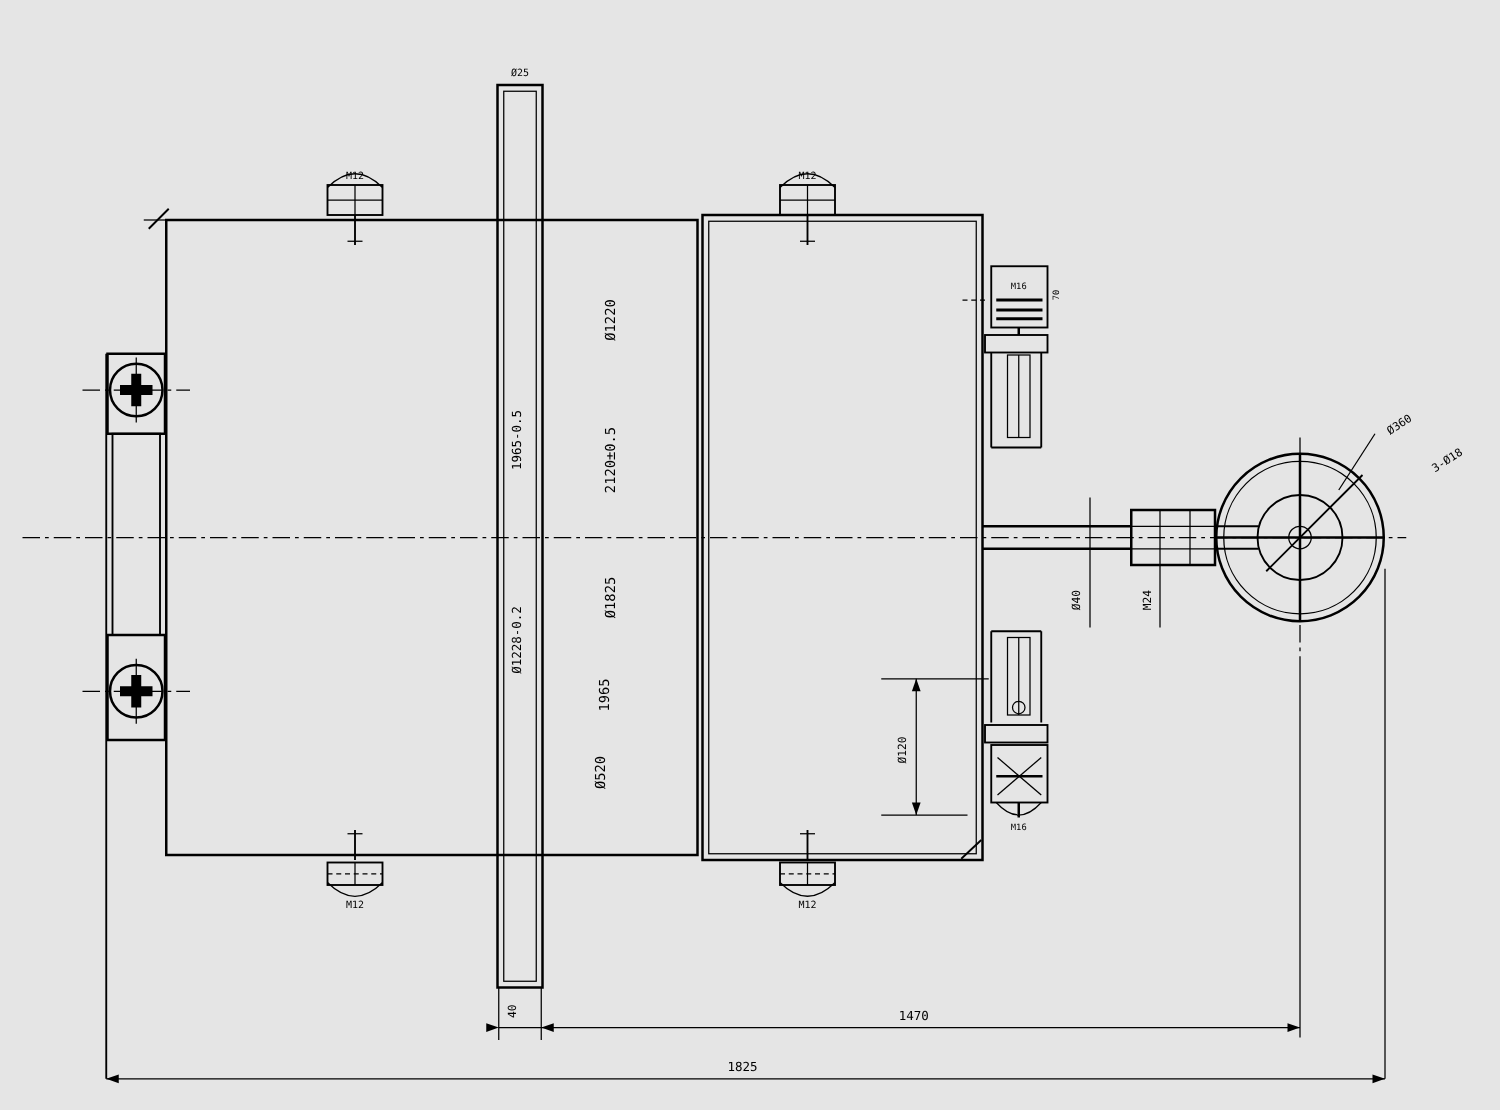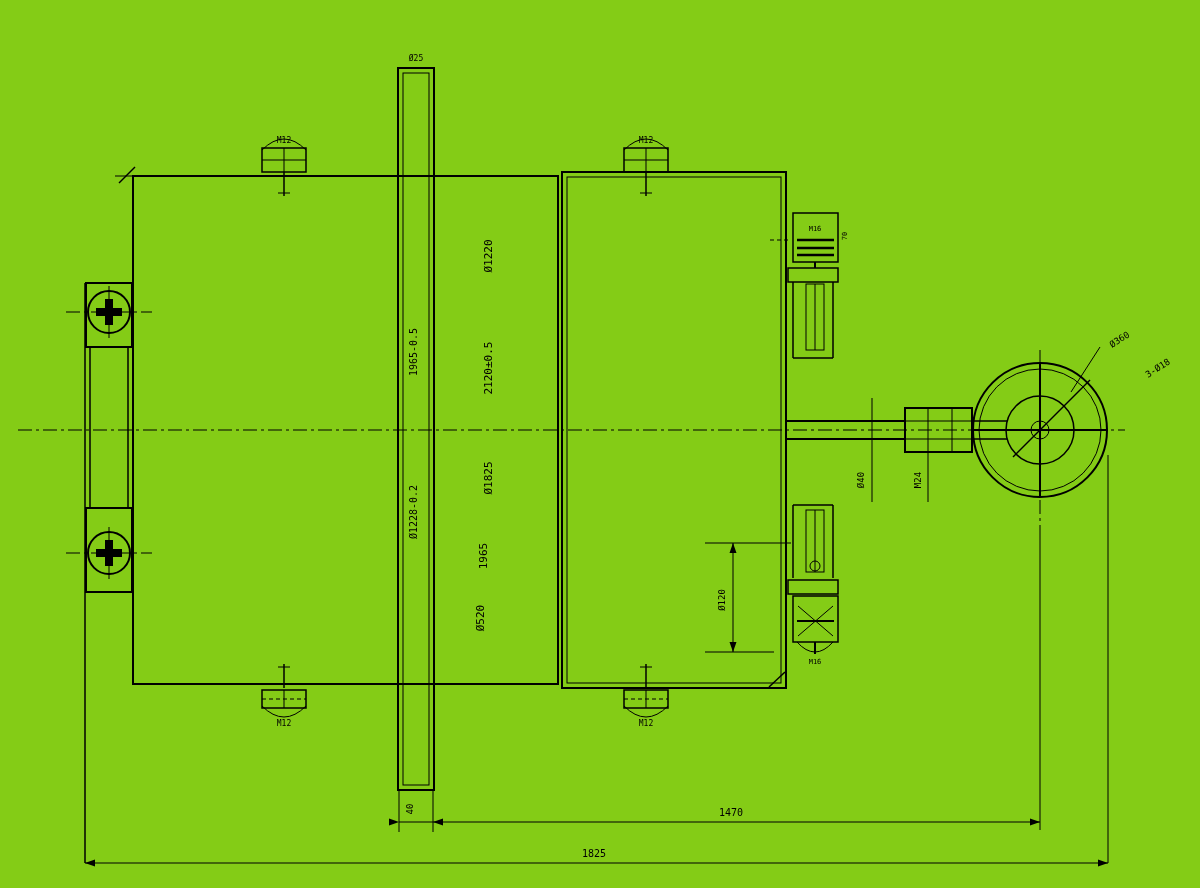--- a/index.html
+++ b/index.html
@@ -1,16 +1,16 @@
 <!DOCTYPE html>
 <html><head>
 <meta charset="utf-8">
 <style>
   html,body{margin:0;padding:0;background:#ffffff;}
-  .sheet{position:relative;width:1200px;height:888px;background:#84cc16;overflow:hidden;}
+  .sheet{position:relative;width:1200px;height:888px;background:#e5e5e5;overflow:hidden;}
   svg{display:block;}
   svg text{font-family:"DejaVu Sans Mono","Liberation Mono",monospace;fill:#000000;}
   .ln{stroke:#000000;fill:none;}
   .w2{stroke-width:2;}
   .w15{stroke-width:1.5;}
   .w1{stroke-width:1;}
   .w25{stroke-width:2.5;}
   .bold-cross{stroke:#000000;stroke-width:8;}
   .cl{stroke:#000000;stroke-width:1;stroke-dasharray:14 4 3 4;fill:none;}
   .dash{stroke:#000000;stroke-width:1;stroke-dasharray:4 3;fill:none;}

